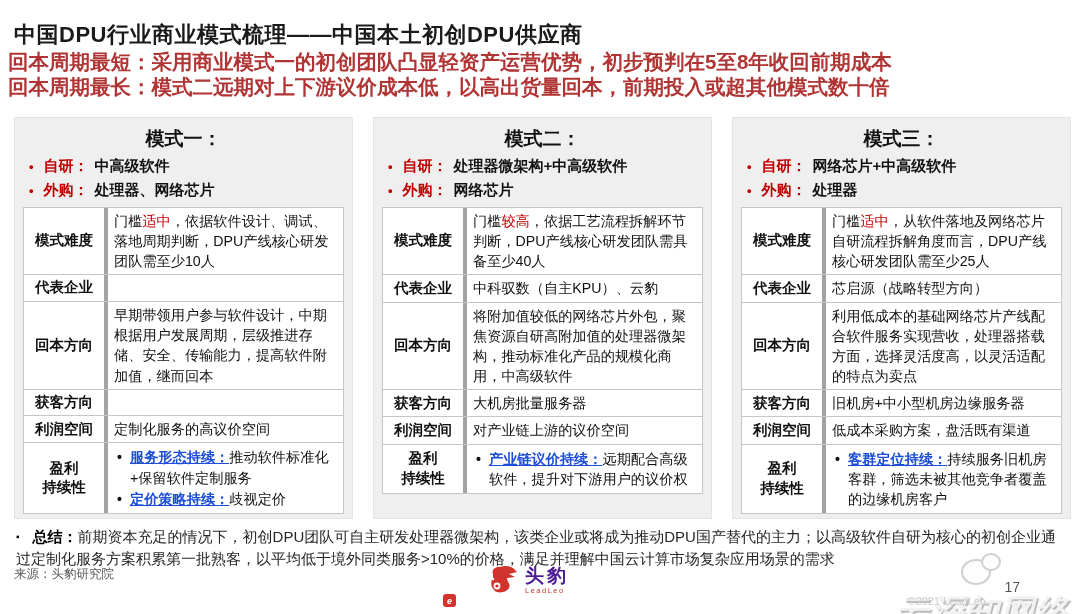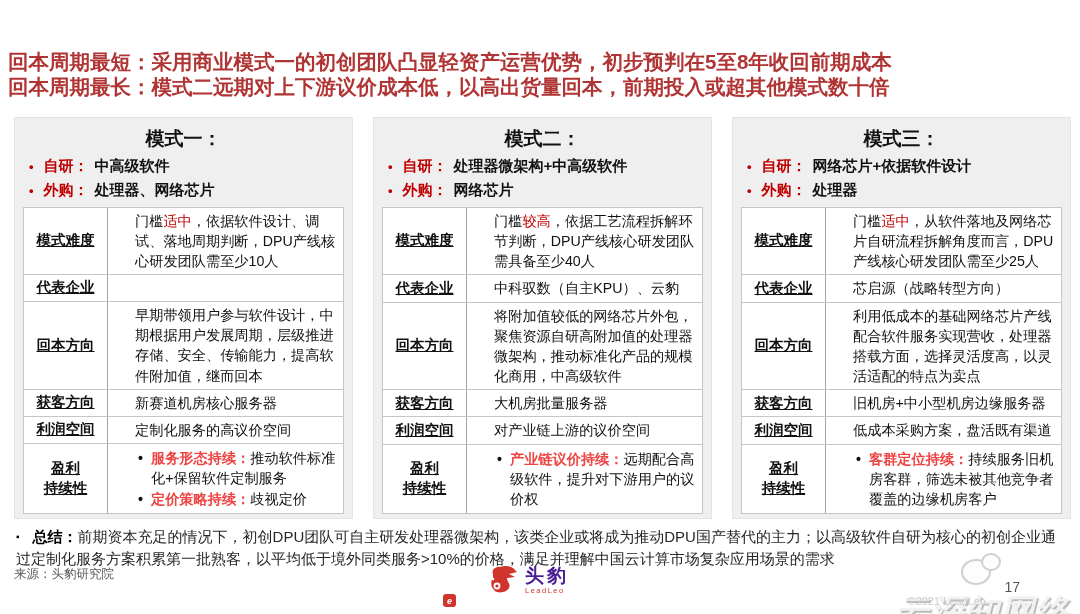--- a/index.html
+++ b/index.html
@@ -15,29 +15,29 @@
   .col-title{text-align:center;font-size:19px;font-weight:bold;color:#111;margin:3px 0 5px;}
 
   .bullets{margin:0 0 7px;padding:0 0 0 4px;list-style:none;}
   .bullets li{display:flex;align-items:baseline;font-size:15px;font-weight:bold;color:#111;margin:5px 0;}
   .bdot{color:#c00000;font-size:13px;margin:0 10px 0 2px;}
   .blabel{color:#c00000;margin-right:6px;white-space:nowrap;}
 
   .tbl{background:#fff;border:1px solid #c6c6c6;}
   .trow{display:flex;border-bottom:1px solid #c6c6c6;}
   .trow:last-child{border-bottom:none;}
-  .tlabel{flex:0 0 84px;width:84px;box-sizing:border-box;border-right:1px solid #a3a3a3;
+  .tlabel{flex:0 0 84px;width:84px;box-sizing:border-box;border-right:4px solid #a3a3a3;
           display:flex;align-items:center;justify-content:center;text-align:center;
-          font-size:14.5px;font-weight:bold;color:#111;padding:3px 2px;white-space:pre-line;line-height:1.35;text-decoration:underline;}
-  .tval{flex:1;font-size:14.2px;color:#111;padding:3px 6px;line-height:1.42;box-sizing:border-box;margin-left:21px;}
+          font-size:14.5px;font-weight:bold;color:#111;padding:3px 2px;white-space:pre-line;line-height:1.35;}
+  .tval{flex:1;font-size:14.2px;color:#111;padding:3px 6px;line-height:1.42;box-sizing:border-box;}
   .red{color:#c00000;}
 
   .pitem{display:flex;align-items:baseline;margin:1px 0;}
   .pdot{font-weight:bold;margin:0 8px 0 3px;}
-  .ptext b{color:#ef4444;}
+  .ptext b{color:#1d4ed8;text-decoration:underline;}
 
   .summary{position:absolute;left:16px;top:526px;width:1050px;font-size:15px;color:#262626;line-height:21.5px;}
   .sq{font-size:10px;color:#000;margin-right:13px;vertical-align:2px;}
   .summary b{color:#000;}
 
   .source{position:absolute;left:14px;top:566px;font-size:12.5px;color:#595959;}
 
   .logo{position:absolute;left:487px;top:564px;display:flex;align-items:center;}
   .logo-txt{display:flex;flex-direction:column;margin-left:5px;}
   .logo-cn{font-size:19px;font-weight:bold;color:#4c1d95;letter-spacing:3px;line-height:20px;}
@@ -55,20 +55,21 @@
            text-shadow:1.5px 1.5px 1px #b8b8b8,-1px -1px 1px #ffffff;white-space:nowrap;}
 
   .pagenum{position:absolute;right:60px;top:579px;font-size:14px;color:#555;}
   .copyright{position:absolute;right:94px;top:595px;font-size:11px;color:#cdcdcd;}
 </style>
 </head>
 <body>
 
 <div class="slide">
 
+  <h1 class="title">中国DPU行业商业模式梳理——中国本土初创DPU供应商</h1>
 
   <div class="subtitle">
     <div>回本周期最短：采用商业模式一的初创团队凸显轻资产运营优势，初步预判在5至8年收回前期成本</div>
     <div>回本周期最长：模式二远期对上下游议价成本低，以高出货量回本，前期投入或超其他模式数十倍</div>
   </div>
 
   <div class="columns" id="columns">
     <section class="col">
       <h2 class="col-title">模式一：</h2>
       <ul class="bullets">
@@ -90,21 +91,20 @@
         </div>
         <div class="trow">
           <div class="tlabel">代表企业</div>
         </div>
         <div class="trow">
           <div class="tlabel">回本方向</div>
           <div class="tval"><span>早期带领用户参与软件设计，中期根据用户发展周期，层级推进存储、安全、传输能力，提高软件附加值，继而回本</span><span class="red"></span><span></span></div>
         </div>
         <div class="trow">
           <div class="tlabel">获客方向</div>
-          <div class="tval"><span>新赛道机房核心服务器</span><span class="red"></span><span></span></div>
         </div>
         <div class="trow">
           <div class="tlabel">利润空间</div>
           <div class="tval"><span>定制化服务的高议价空间</span><span class="red"></span><span></span></div>
         </div>
         <div class="trow">
           <div class="tlabel">盈利
 持续性</div>
           <div class="tval">
             <div class="pitem">
@@ -168,21 +168,21 @@
         </div>
       </div>
     </section>
 
     <section class="col">
       <h2 class="col-title">模式三：</h2>
       <ul class="bullets">
         <li>
           <span class="bdot">•</span>
           <span class="blabel">自研：</span>
-          <span class="btext">网络芯片+依据软件设计</span>
+          <span class="btext">网络芯片+中高级软件</span>
         </li>
         <li>
           <span class="bdot">•</span>
           <span class="blabel">外购：</span>
           <span class="btext">处理器</span>
         </li>
       </ul>
       <div class="tbl">
         <div class="trow">
           <div class="tlabel">模式难度</div>

